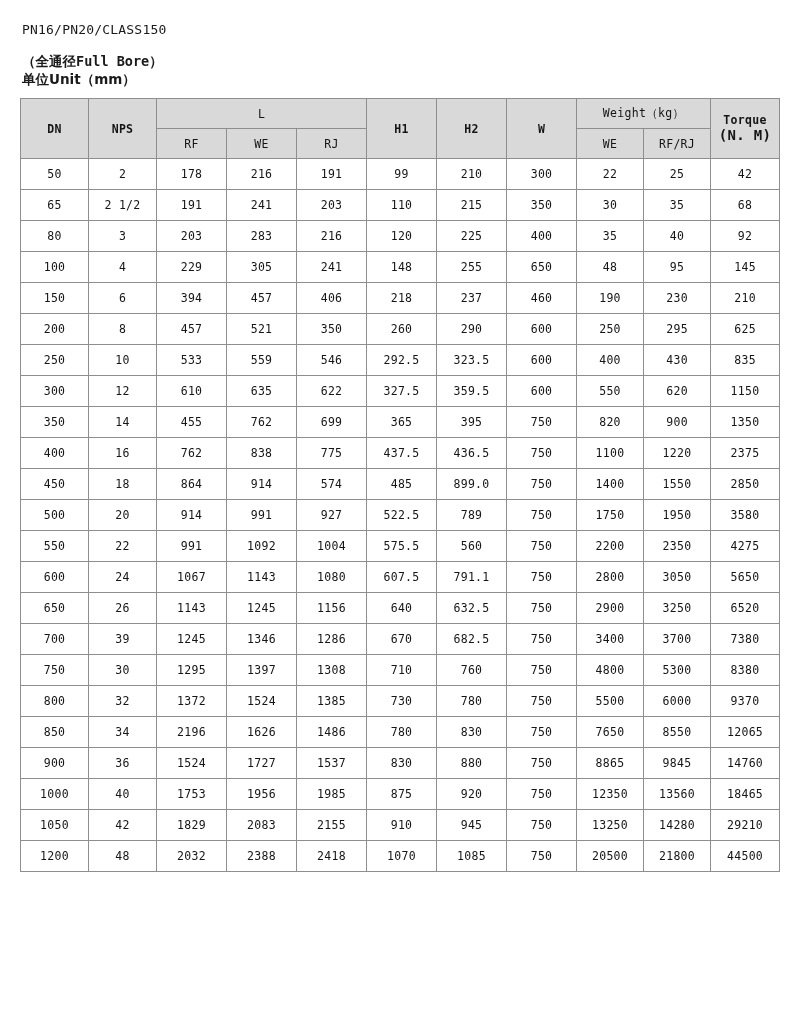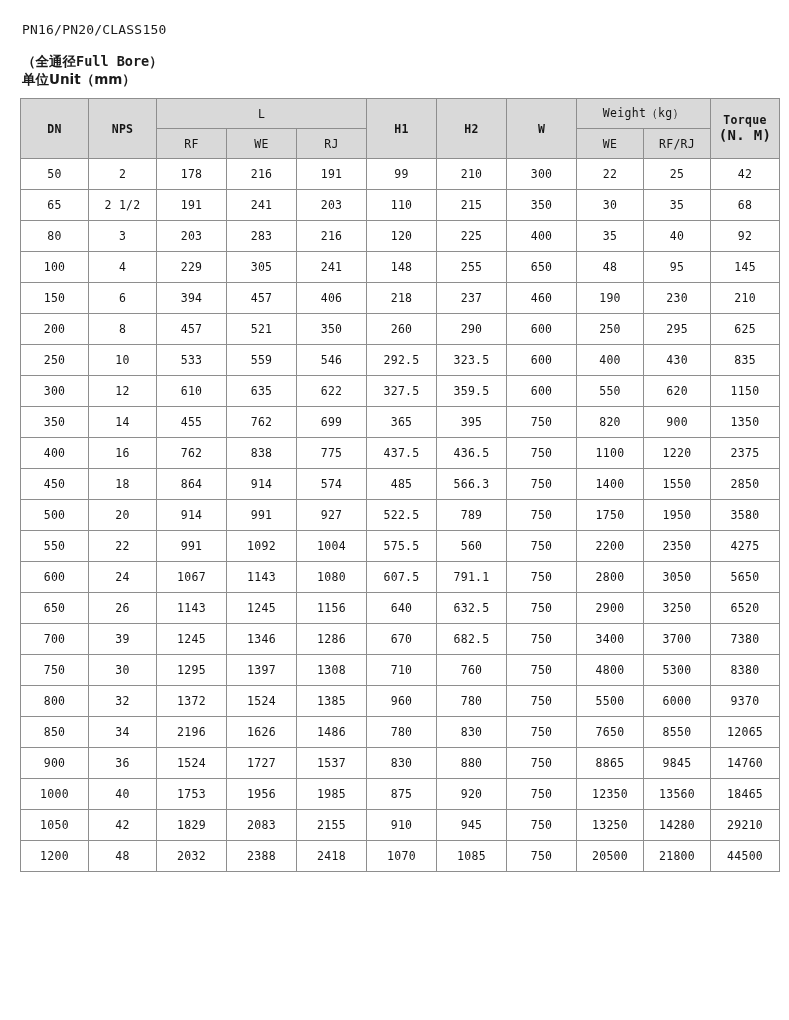--- a/index.html
+++ b/index.html
@@ -273,21 +273,21 @@
           <td>1220</td>
           <td>2375</td>
         </tr>
         <tr>
           <td>450</td>
           <td>18</td>
           <td>864</td>
           <td>914</td>
           <td>574</td>
           <td>485</td>
-          <td>566.3</td>
+          <td>899.0</td>
           <td>750</td>
           <td>1400</td>
           <td>1550</td>
           <td>2850</td>
         </tr>
         <tr>
           <td>500</td>
           <td>20</td>
           <td>914</td>
           <td>991</td>
@@ -363,21 +363,21 @@
           <td>4800</td>
           <td>5300</td>
           <td>8380</td>
         </tr>
         <tr>
           <td>800</td>
           <td>32</td>
           <td>1372</td>
           <td>1524</td>
           <td>1385</td>
-          <td>960</td>
+          <td>730</td>
           <td>780</td>
           <td>750</td>
           <td>5500</td>
           <td>6000</td>
           <td>9370</td>
         </tr>
         <tr>
           <td>850</td>
           <td>34</td>
           <td>2196</td>

